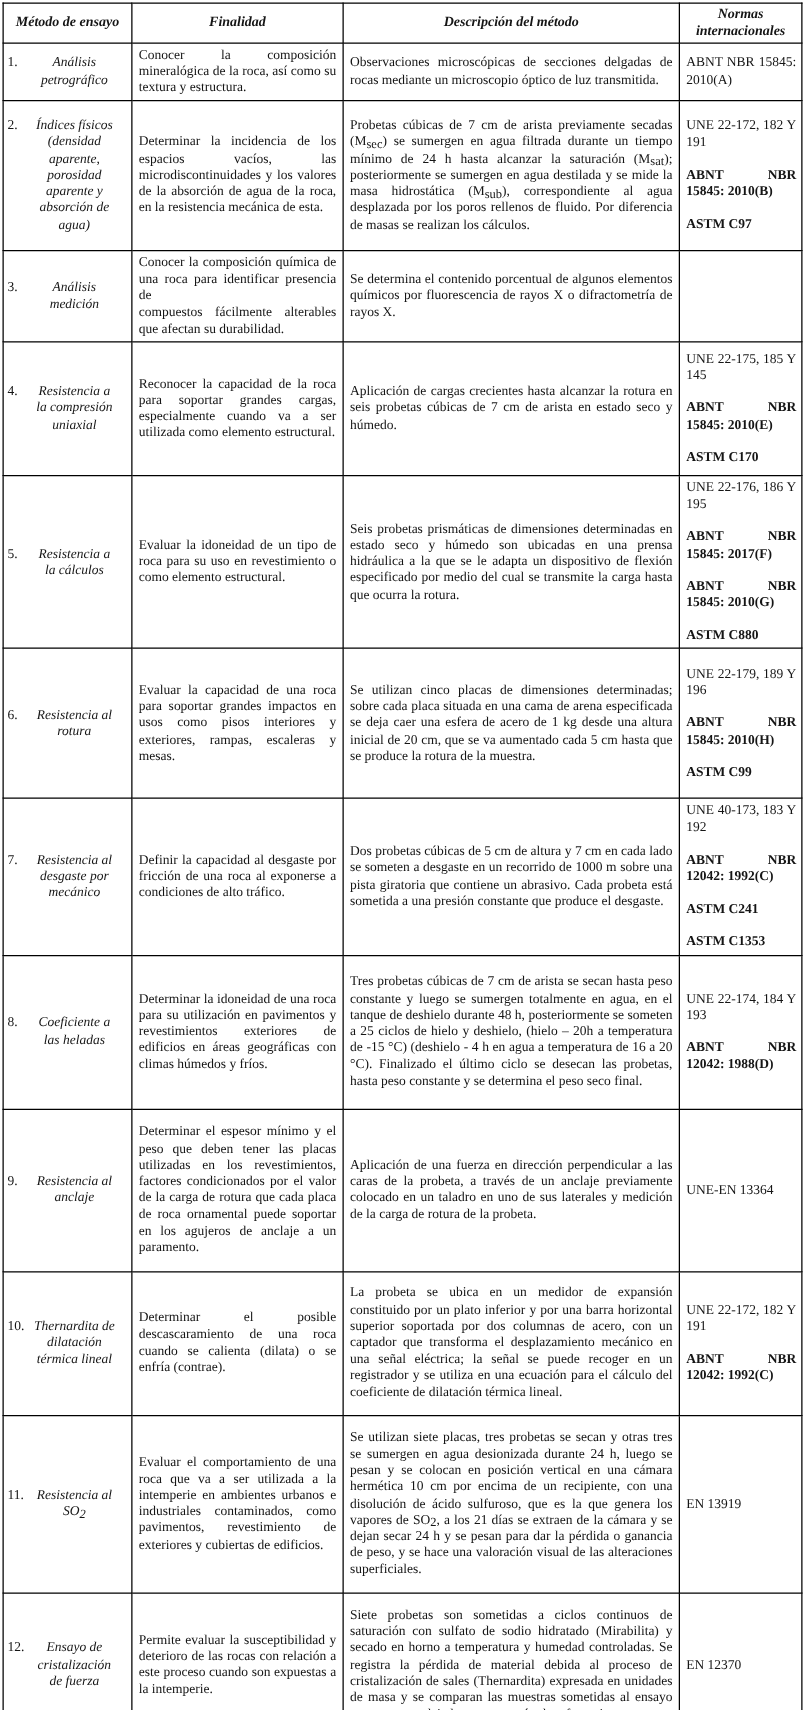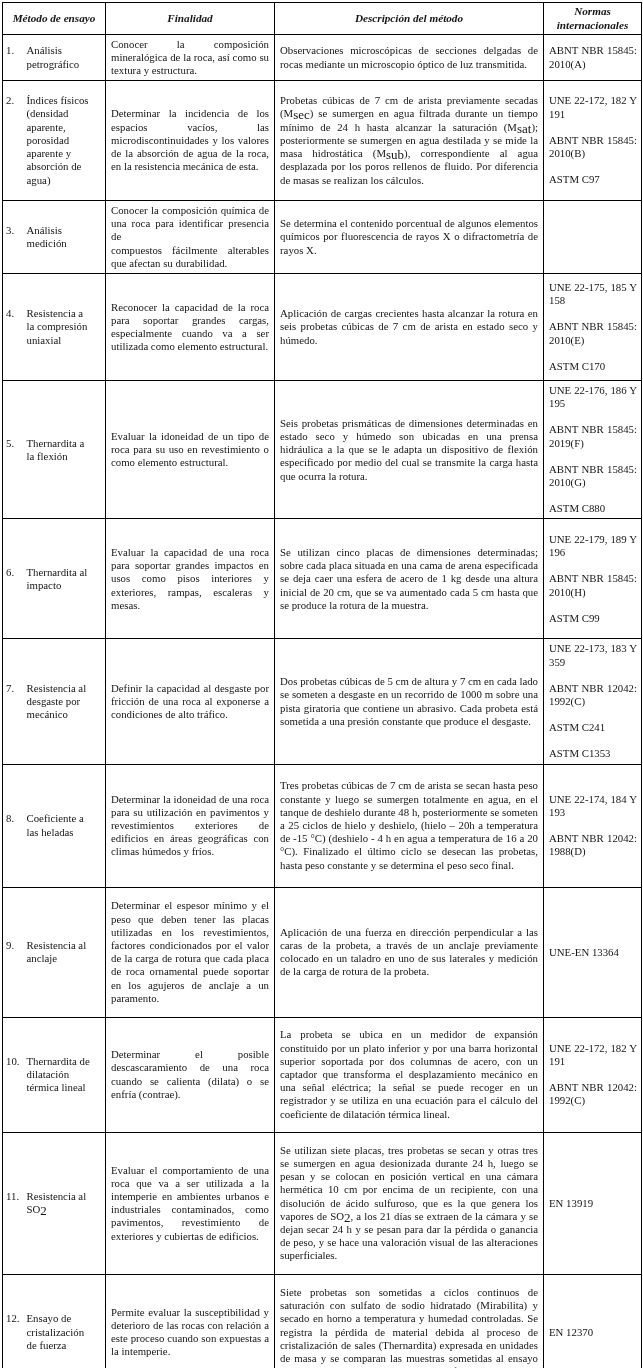--- a/index.html
+++ b/index.html
@@ -47,31 +47,33 @@
   .m-num {
     position: absolute;
     left: -12px;
     top: 0;
     white-space: nowrap;
     text-align: left;
   }
   .m-name {
     display: inline-block;
     max-width: 66px;
-    text-align: left;
+    text-align: center;
+    font-style: italic;
   }
   td.cell-normas {
     text-align: justify;
     padding: 3px 4px 3px 5px;
   }
   .norm + .norm {
     margin-top: 13px;
+    font-weight: bold;
   }
   sub {
-    font-size: 13px;
+    font-size: 10px;
     line-height: 0;
     vertical-align: -2px;
   }
 </style>
 </head>
 <body>
 
 <table class="methods">
   <colgroup>
     <col style="width:103px">
@@ -118,58 +120,58 @@
         <td class="cell-desc">Se determina el contenido porcentual de algunos elementos químicos por fluorescencia de rayos X o difractometría de rayos X.</td>
         <td class="cell-normas"></td>
       </tr>
       <tr style="height: 107px;">
         <td class="cell-method">
           <div class="m-wrap"><span class="m-num">4.</span><span class="m-name">Resistencia a la compresión uniaxial</span></div>
         </td>
         <td class="cell-finalidad">Reconocer la capacidad de la roca para soportar grandes cargas, especialmente cuando va a ser utilizada como elemento estructural.</td>
         <td class="cell-desc">Aplicación de cargas crecientes hasta alcanzar la rotura en seis probetas cúbicas de 7 cm de arista en estado seco y húmedo.</td>
         <td class="cell-normas">
-          <div class="norm">UNE 22-175, 185 Y 158</div>
+          <div class="norm">UNE 22-175, 185 Y 145</div>
           <div class="norm">ABNT NBR 15845: 2010(E)</div>
           <div class="norm">ASTM C170</div>
         </td>
       </tr>
       <tr style="height: 135px;">
         <td class="cell-method">
-          <div class="m-wrap"><span class="m-num">5.</span><span class="m-name">Thernardita a la flexión</span></div>
+          <div class="m-wrap"><span class="m-num">5.</span><span class="m-name">Resistencia a la cálculos</span></div>
         </td>
         <td class="cell-finalidad">Evaluar la idoneidad de un tipo de roca para su uso en revestimiento o como elemento estructural.</td>
         <td class="cell-desc">Seis probetas prismáticas de dimensiones determinadas en estado seco y húmedo son ubicadas en una prensa hidráulica a la que se le adapta un dispositivo de flexión especificado por medio del cual se transmite la carga hasta que ocurra la rotura.</td>
         <td class="cell-normas">
           <div class="norm">UNE 22-176, 186 Y 195</div>
-          <div class="norm">ABNT NBR 15845: 2019(F)</div>
+          <div class="norm">ABNT NBR 15845: 2017(F)</div>
           <div class="norm">ABNT NBR 15845: 2010(G)</div>
           <div class="norm">ASTM C880</div>
         </td>
       </tr>
       <tr style="height: 120px;">
         <td class="cell-method">
-          <div class="m-wrap"><span class="m-num">6.</span><span class="m-name">Thernardita al impacto</span></div>
+          <div class="m-wrap"><span class="m-num">6.</span><span class="m-name">Resistencia al rotura</span></div>
         </td>
         <td class="cell-finalidad">Evaluar la capacidad de una roca para soportar grandes impactos en usos como pisos interiores y exteriores, rampas, escaleras y mesas.</td>
         <td class="cell-desc">Se utilizan cinco placas de dimensiones determinadas; sobre cada placa situada en una cama de arena especificada se deja caer una esfera de acero de 1 kg desde una altura inicial de 20 cm, que se va aumentado cada 5 cm hasta que se produce la rotura de la muestra.</td>
         <td class="cell-normas">
           <div class="norm">UNE 22-179, 189 Y 196</div>
           <div class="norm">ABNT NBR 15845: 2010(H)</div>
           <div class="norm">ASTM C99</div>
         </td>
       </tr>
       <tr style="height: 111px;">
         <td class="cell-method">
           <div class="m-wrap"><span class="m-num">7.</span><span class="m-name">Resistencia al desgaste por mecánico</span></div>
         </td>
         <td class="cell-finalidad">Definir la capacidad al desgaste por fricción de una roca al exponerse a condiciones de alto tráfico.</td>
         <td class="cell-desc">Dos probetas cúbicas de 5 cm de altura y 7 cm en cada lado se someten a desgaste en un recorrido de 1000 m sobre una pista giratoria que contiene un abrasivo. Cada probeta está sometida a una presión constante que produce el desgaste.</td>
         <td class="cell-normas">
-          <div class="norm">UNE 22-173, 183 Y 359</div>
+          <div class="norm">UNE 40-173, 183 Y 192</div>
           <div class="norm">ABNT NBR 12042: 1992(C)</div>
           <div class="norm">ASTM C241</div>
           <div class="norm">ASTM C1353</div>
         </td>
       </tr>
       <tr style="height: 123px;">
         <td class="cell-method">
           <div class="m-wrap"><span class="m-num">8.</span><span class="m-name">Coeficiente a las heladas</span></div>
         </td>
         <td class="cell-finalidad">Determinar la idoneidad de una roca para su utilización en pavimentos y revestimientos exteriores de edificios en áreas geográficas con climas húmedos y fríos.</td>

